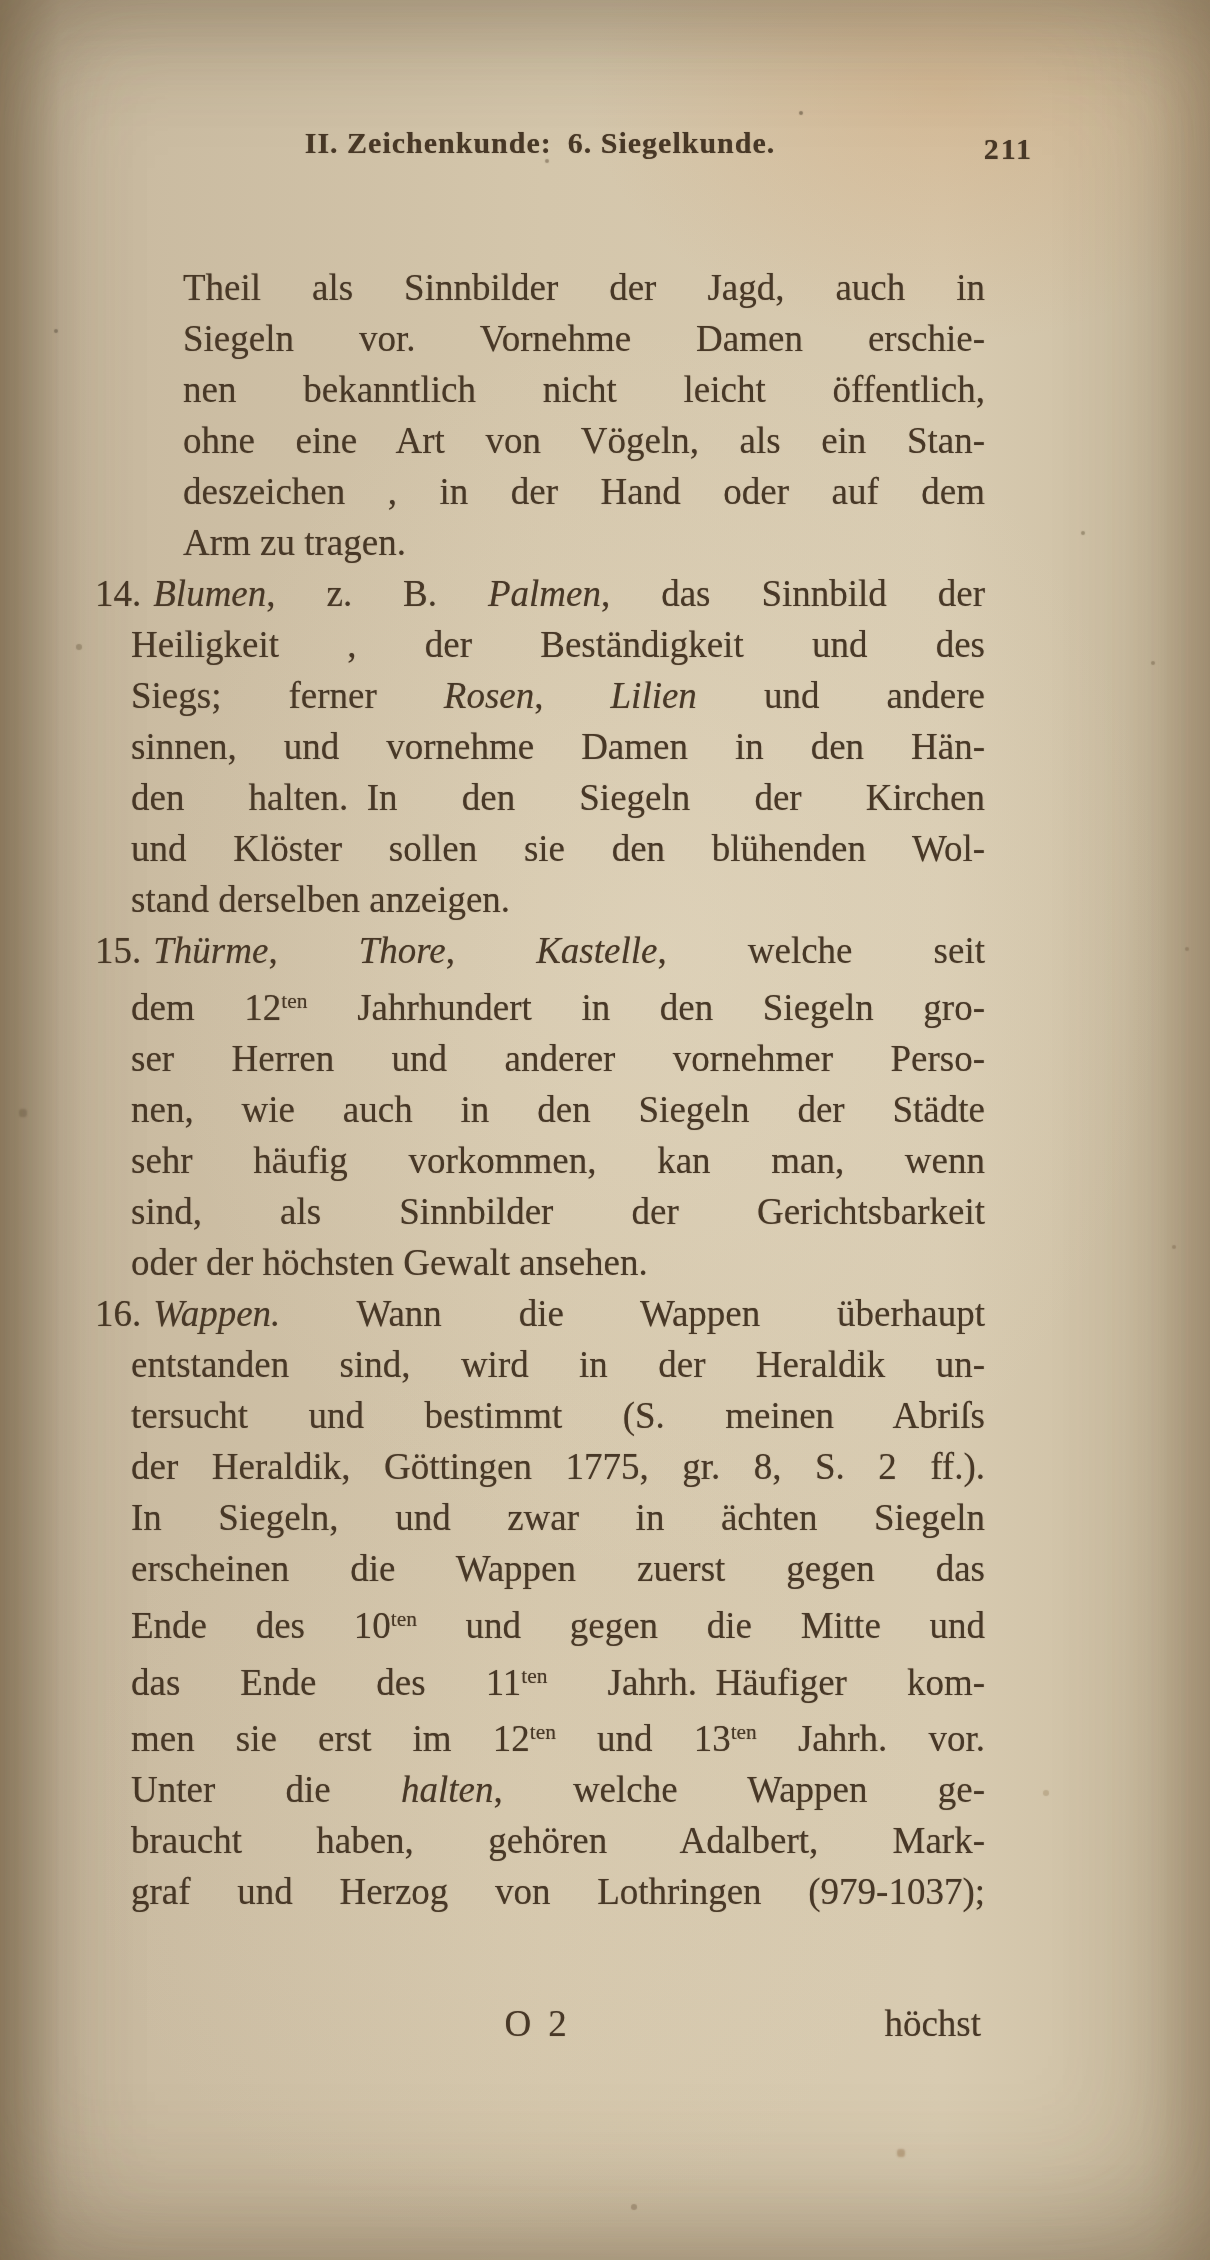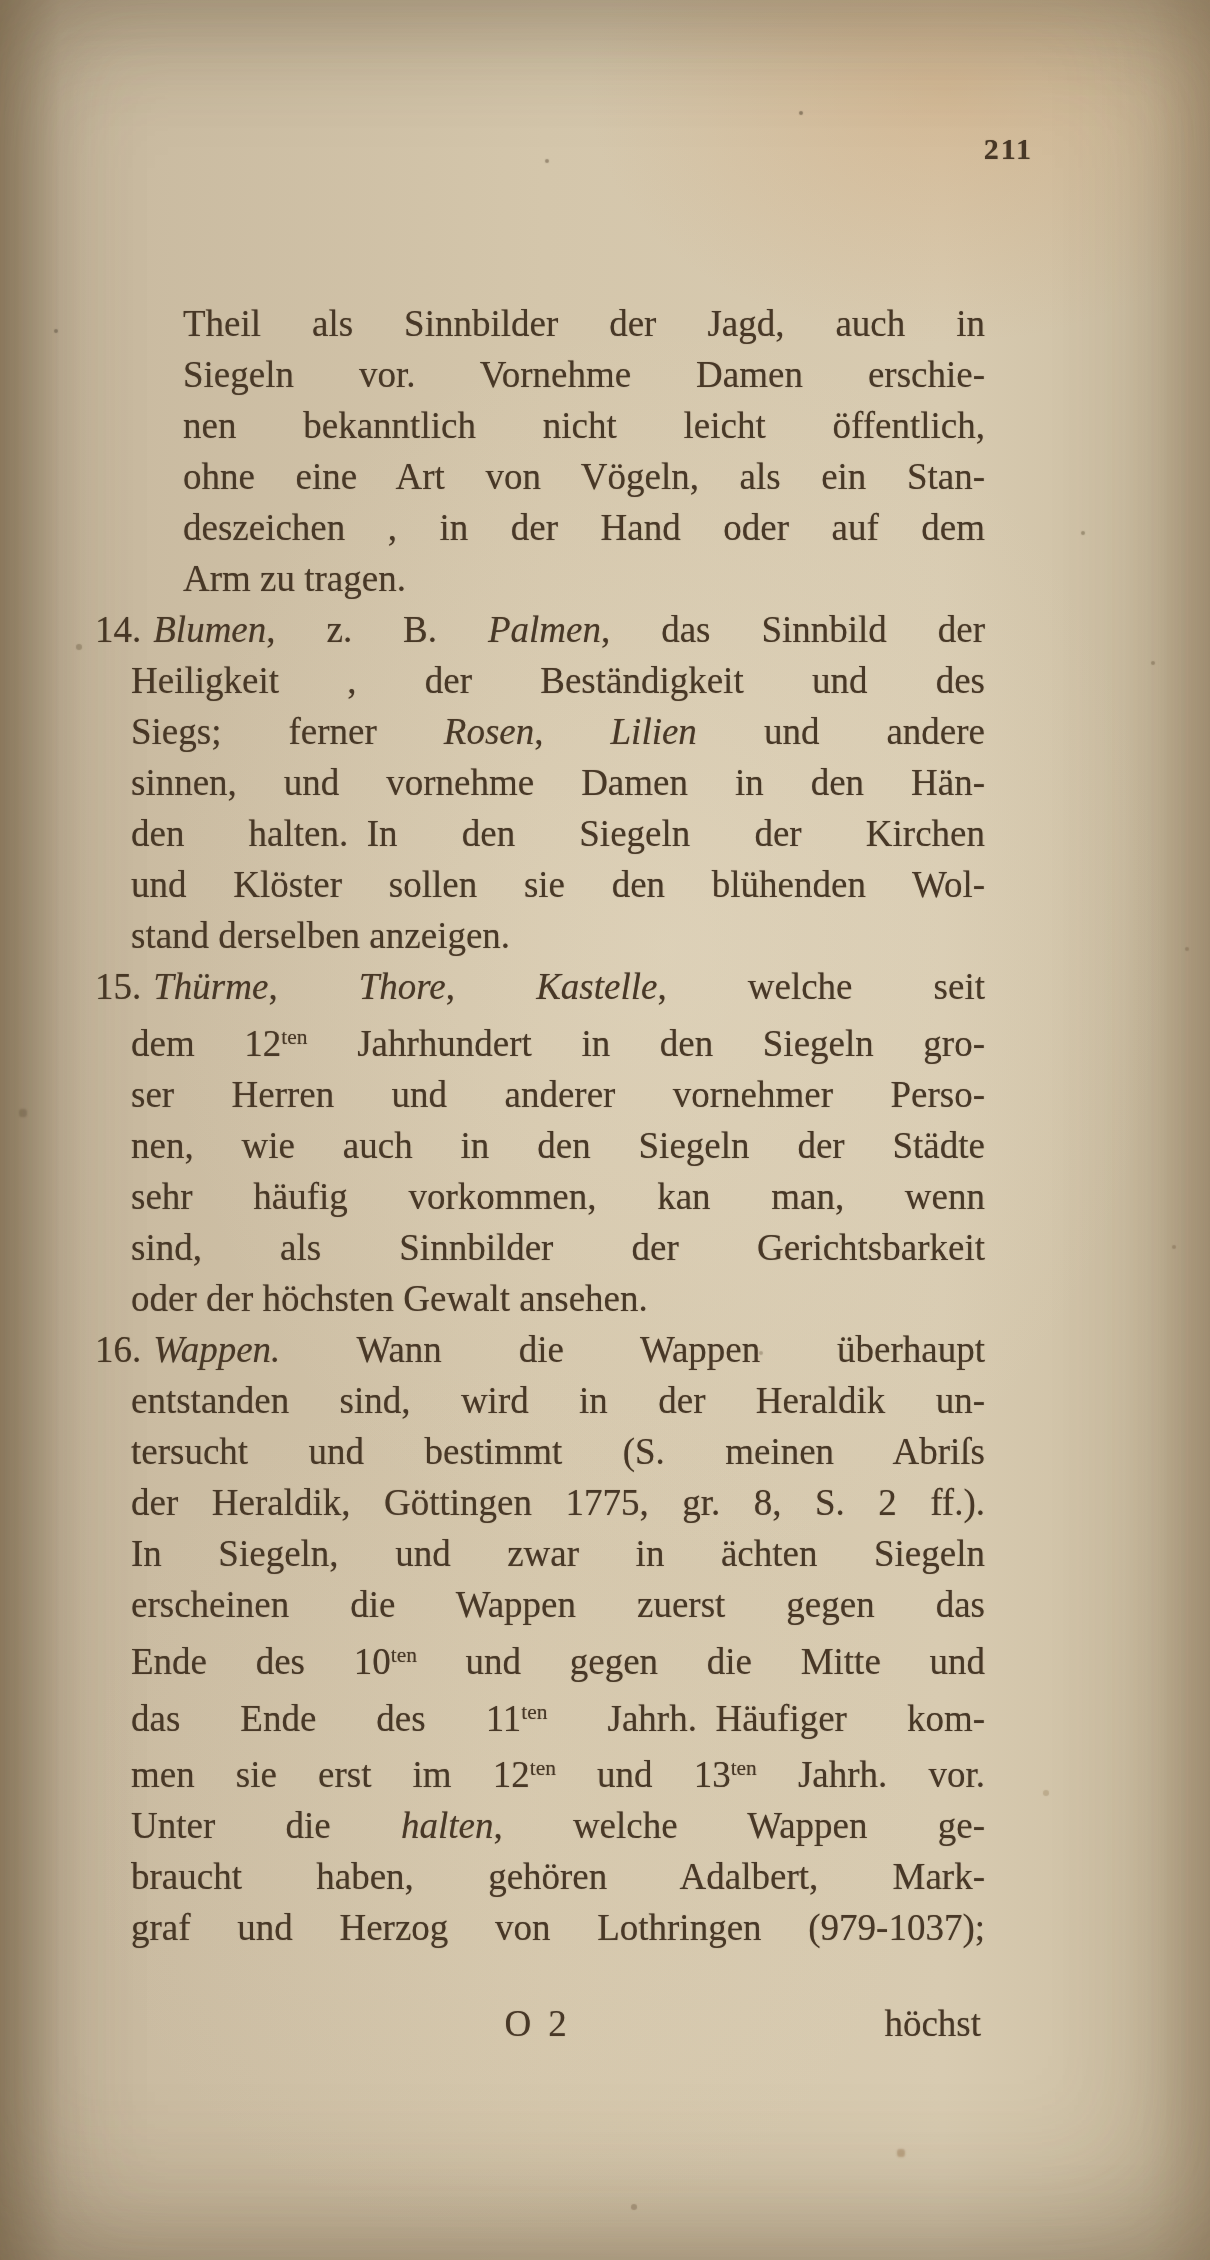--- a/index.html
+++ b/index.html
@@ -20,21 +20,21 @@
       inset -42px -60px 120px rgba(100,78,50,.18),
       inset 52px 0 95px rgba(86,68,44,.22),
       inset 0 46px 90px rgba(86,68,44,.12);
   }
   .header,.text-body,.footer{text-shadow:0 0 1px rgba(72,56,39,.55);}
   .header{position:absolute;top:126px;left:95px;width:890px;height:52px;
     font-size:30px;font-weight:bold;letter-spacing:1px;}
   .header-title{text-align:center;}
   .page-number{position:absolute;top:6px;right:-48px;letter-spacing:2px;}
   .text-body{position:absolute;top:262px;left:95px;width:890px;
-    font-size:37px;line-height:51px;margin-top:36px;}
+    font-size:37px;line-height:51px;}
   .para{margin:0;}
   .para.cont{margin-left:88px;}
   .line{text-align:justify;text-align-last:justify;}
   .line.short{text-align-last:left;}
   .para.item .line{padding-left:36px;}
   .para.item .line.first{text-indent:-36px;}
   .num{padding-right:12px;}
   .it{font-style:italic;}
   .sup{font-size:0.58em;vertical-align:0.55em;letter-spacing:0;}
   .footer{position:absolute;top:2002px;left:95px;width:890px;height:60px;font-size:37px;}
@@ -57,20 +57,21 @@
       22px 1112px 2px 3px rgba(100,85,62,.35);
   }
 </style>
 </head>
 <body>
 
 <div class="page">
   <div class="specks"></div>
 
   <div class="header">
+    <div class="header-title">II. Zeichenkunde: 6. Siegelkunde.</div>
     <div class="page-number">211</div>
   </div>
 
   <div class="text-body">
       <div class="para cont">
         <div class="line first"><span>Theil als Sinnbilder der Jagd, auch in</span></div>
         <div class="line"><span>Siegeln vor. Vornehme Damen erschie-</span></div>
         <div class="line"><span>nen bekanntlich nicht leicht öffentlich,</span></div>
         <div class="line"><span>ohne eine Art von Vögeln, als ein Stan-</span></div>
         <div class="line"><span>deszeichen , in der Hand oder auf dem</span></div>

